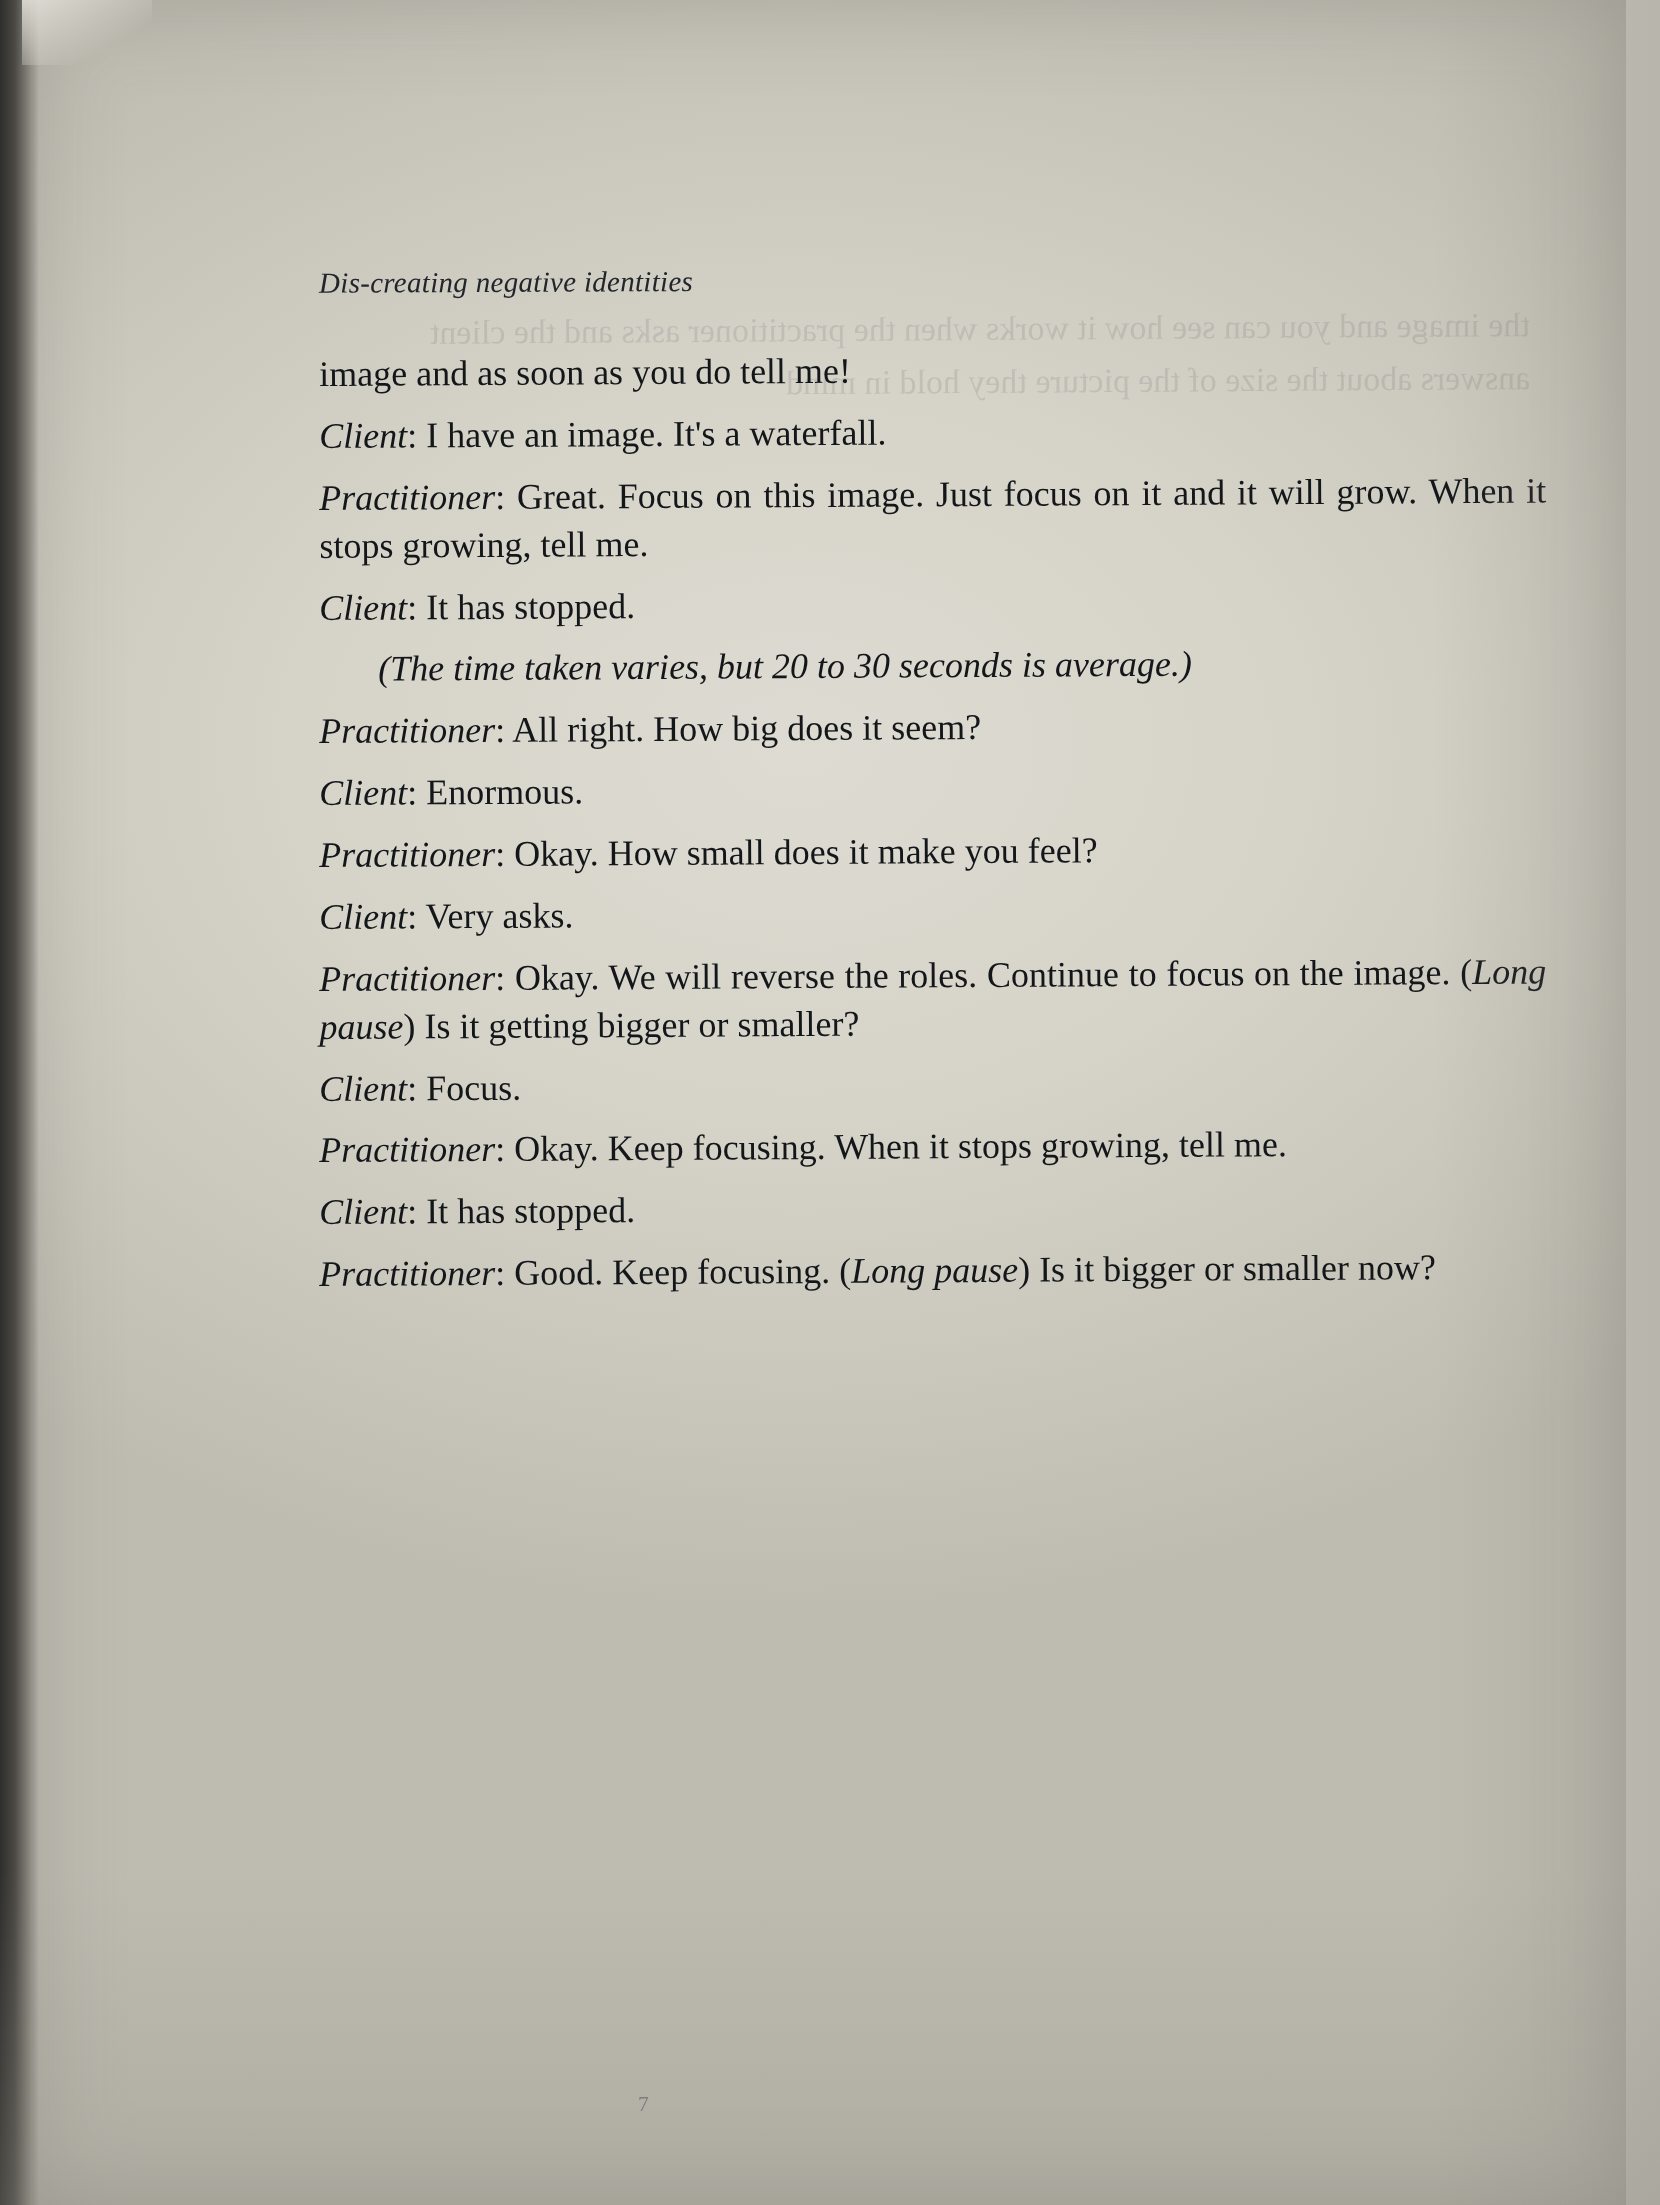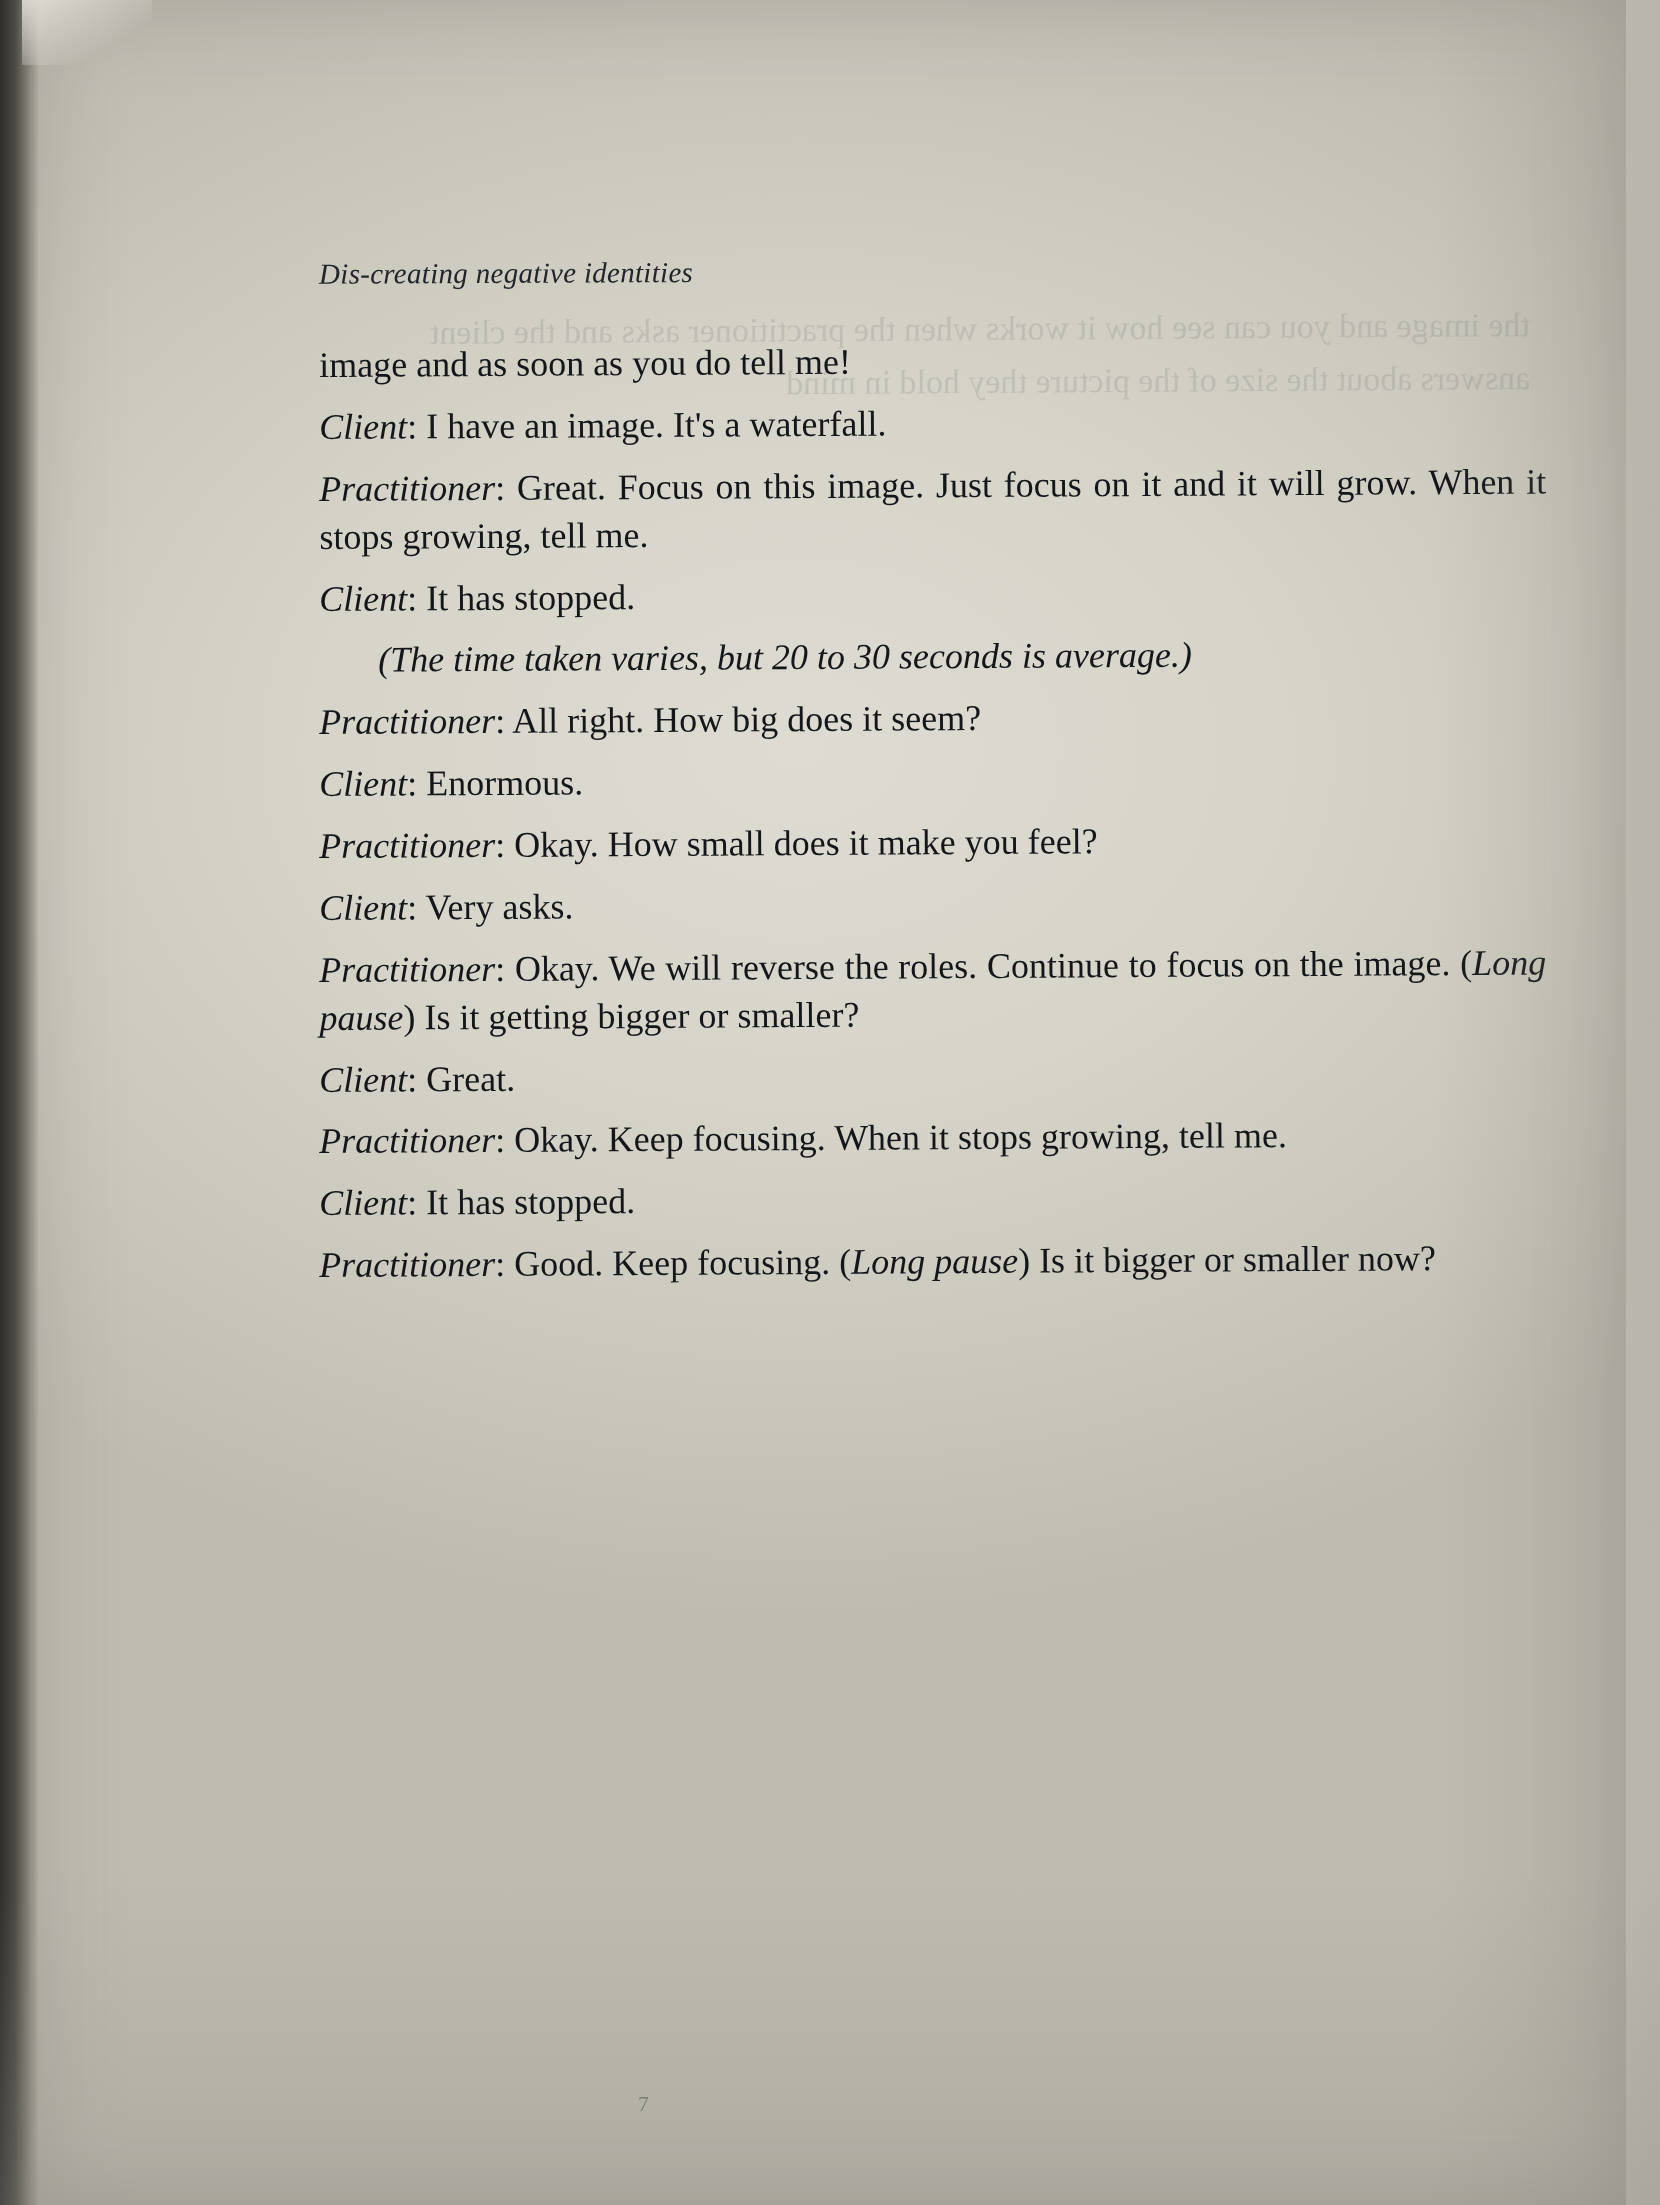--- a/index.html
+++ b/index.html
@@ -58,21 +58,21 @@
     right: 0; top: 0;
     width: 227px; height: 2205px;
     background: linear-gradient(to right, rgba(150,148,138,0) 0%, rgba(138,136,126,0.28) 100%);
     pointer-events: none;
   }
 
   
   .content {
     position: absolute;
     left: 319px;
-    top: 255px;
+    top: 264px;
     width: 1227px;
     color: #16181b;
   }
   .running-head {
     font-style: italic;
     font-size: 29px;
     letter-spacing: 0.3px;
     color: #22262b;
     margin-bottom: 54px;
     transform: rotate(-0.25deg);
@@ -165,21 +165,21 @@
 
     <p class="para">
       <span class="speaker">Client</span><span>: </span><span>Very asks.</span>
     </p>
 
     <p class="para justify">
       <span class="speaker">Practitioner</span><span>: </span><span>Okay. We will reverse the roles. Continue to focus on the image. (</span><span class="em">Long pause</span><span>) Is it getting bigger or smaller?</span>
     </p>
 
     <p class="para">
-      <span class="speaker">Client</span><span>: </span><span>Great.</span>
+      <span class="speaker">Client</span><span>: </span><span>Focus.</span>
     </p>
 
     <p class="para justify">
       <span class="speaker">Practitioner</span><span>: </span><span>Okay. Keep focusing. When it stops growing, tell me.</span>
     </p>
 
     <p class="para">
       <span class="speaker">Client</span><span>: </span><span>It has stopped.</span>
     </p>
 

